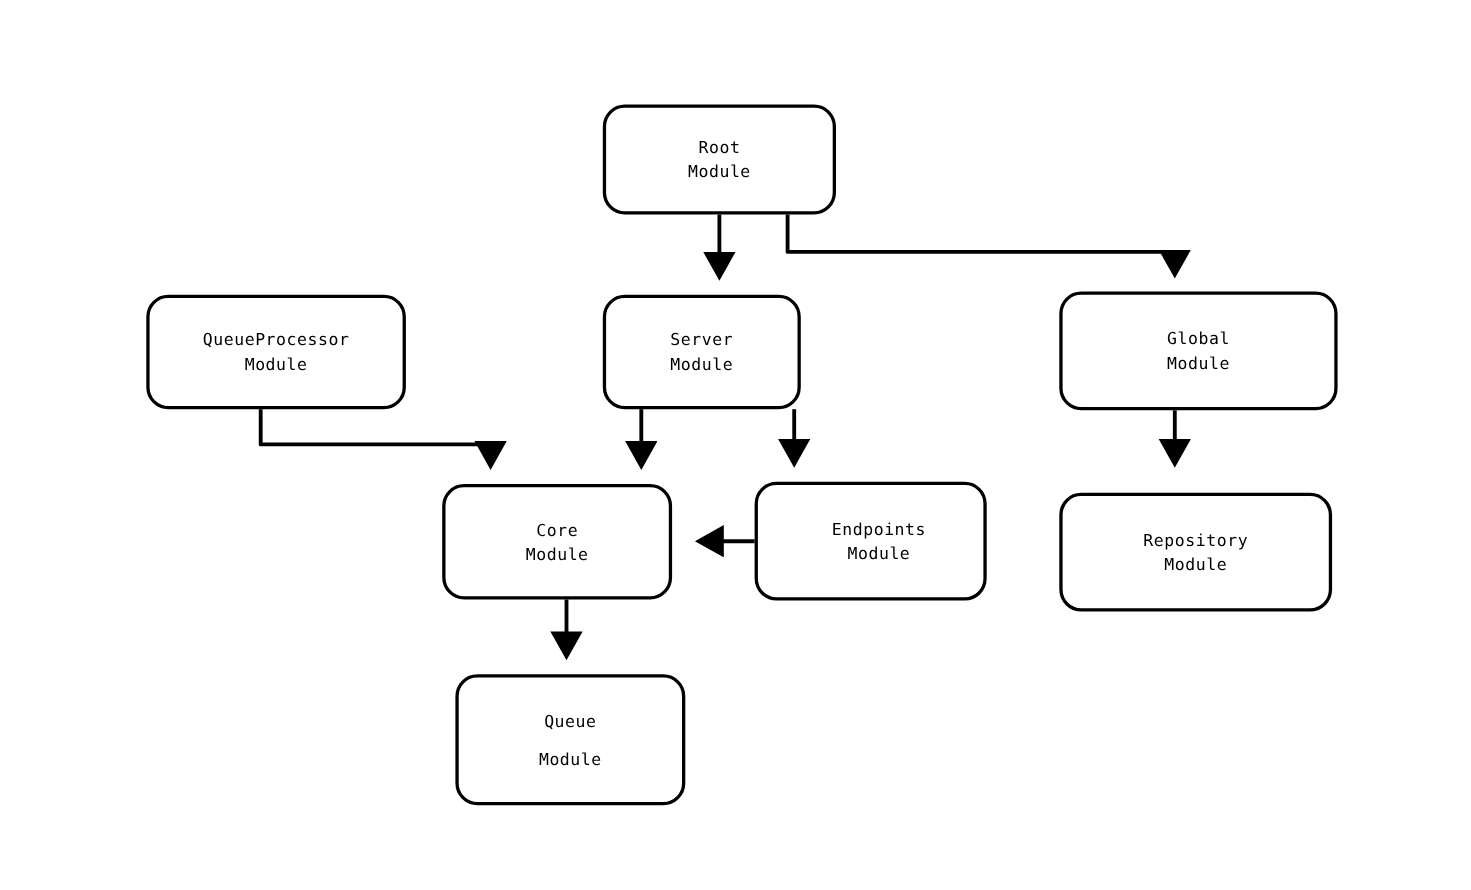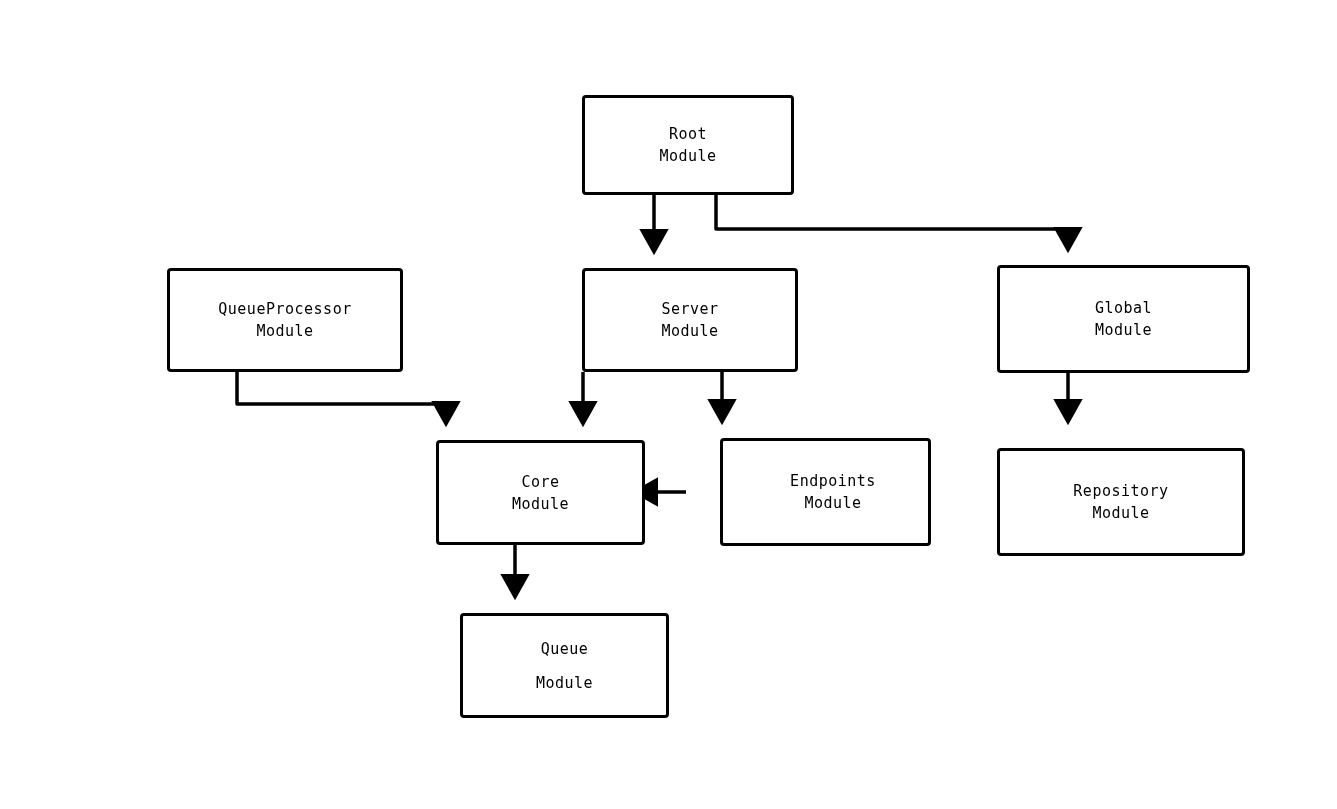--- a/index.html
+++ b/index.html
@@ -22,33 +22,32 @@
     position: absolute;
     left: 0;
     top: 0;
     width: 1337px;
     height: 809px;
   }
   .node {
     position: absolute;
     box-sizing: border-box;
     border: 3px solid #000000;
-    border-radius: 4px;
+    border-radius: 20px;
     background: #ffffff;
     display: flex;
     flex-direction: column;
     align-items: center;
     justify-content: center;
     text-align: right;
     font-family: "DejaVu Sans Mono", monospace;
     font-size: 15px;
     line-height: 22px;
     color: #000000;
     letter-spacing: 0.5px;
-    margin-left: 34px;
   }
   .node .line1, .node .line2 {
     display: block;
     white-space: nowrap;
   }
 </style>
 </head>
 <body>
 
 <div id="canvas">
@@ -96,21 +95,21 @@
   <div class="node" style="left:548px; top:95px; width:212px; height:100px;">
     <span class="line1">Root</span>
     <span class="line2">Module</span>
   </div>
 
   <div class="node" style="left:133px; top:268px; width:236px; height:104px;">
     <span class="line1">QueueProcessor</span>
     <span class="line2">Module</span>
   </div>
 
-  <div class="node" style="left:548px; top:268px; width:216px; height:104px;">
+  <div class="node" style="left:548px; top:268px; width:180px; height:104px;">
     <span class="line1">Server</span>
     <span class="line2">Module</span>
   </div>
 
   <div class="node" style="left:963px; top:265px; width:253px; height:108px;">
     <span class="line1">Global</span>
     <span class="line2">Module</span>
   </div>
 
   <div class="node" style="left:402px; top:440px; width:209px; height:105px;">
@@ -121,18 +120,18 @@
   <div class="node" style="left:686px; top:438px; width:211px; height:108px;padding-left:15px;">
     <span class="line1">Endpoints</span>
     <span class="line2">Module</span>
   </div>
 
   <div class="node" style="left:963px; top:448px; width:248px; height:108px;">
     <span class="line1">Repository</span>
     <span class="line2">Module</span>
   </div>
 
-  <div class="node" style="left:426px; top:613px; width:209px; height:105px;gap:12px;">
+  <div class="node" style="left:414px; top:613px; width:209px; height:119px;gap:12px;">
     <span class="line1">Queue</span>
     <span class="line2">Module</span>
   </div>
 
 </div>
 
 </body></html>

